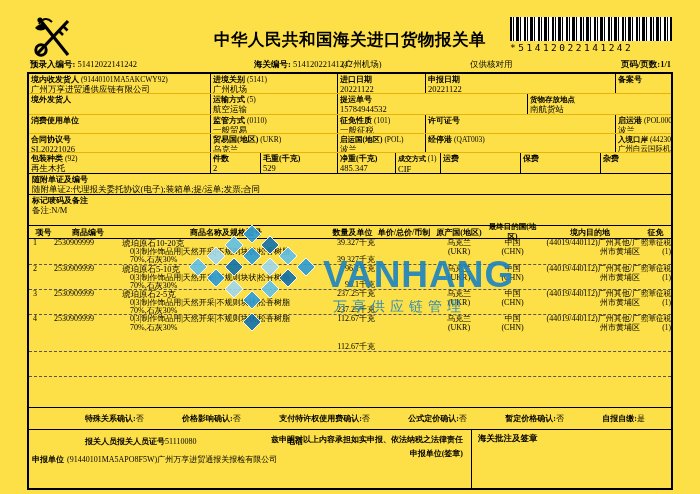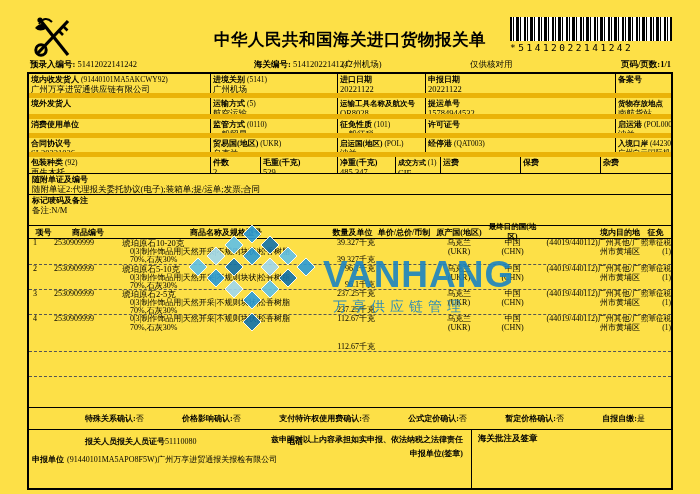--- a/index.html
+++ b/index.html
@@ -14,21 +14,21 @@
            font-size:16.5px; font-weight:bold; letter-spacing:0.5px; }
   .barcode { position:absolute; right:28px; top:17px; width:162px; }
   .bars { height:24px;
     background:repeating-linear-gradient(90deg,#000 0 2px,#fff 2px 3px,#000 3px 4px,#fff 4px 6px,#000 6px 9px,#fff 9px 10px,#000 10px 11px,#fff 11px 14px); }
   .barcode .num { font-family:"DejaVu Sans Mono",monospace; font-size:9.5px; letter-spacing:2.5px; margin-top:1px; white-space:nowrap; }
   .subhdr { position:absolute; left:28px; right:27px; top:59px; height:12px; font-size:8.5px; }
   .subhdr .it { position:absolute; white-space:nowrap; }
   .b { font-weight:bold; }
   
   .form { position:absolute; left:27px; top:72px; width:646px; height:418px; border:2px solid #000; background:transparent; }
-  .frow { display:flex; border-top:5px solid #eab308; }
+  .frow { display:flex; border-top:1px solid #eab308; }
   .frow.first { border-top:none; }
   .cell { border-left:1px solid #000; padding:1px 2px 0 2px; overflow:hidden; }
   .cell.firstc { border-left:none; }
   .lbl { font-weight:bold; font-size:8px; line-height:9px; white-space:nowrap; }
   .code { font-weight:normal; font-size:7.5px; }
   .val { font-size:8.5px; line-height:10px; white-space:nowrap; }
   .h19 { height:19px; } .h21 { height:21px; }
   .w1 { width:181px; } .w2 { width:127px; } .w3 { width:88px; } .w4 { width:190px; } .w5 { width:56px; }
   .p1 { width:181px; } .p2 { width:50px; } .p3 { width:77px; } .p4 { width:58px; }
   .p5 { width:45px; } .p6 { width:80px; } .p7 { width:80px; } .p8 { width:71px; }
@@ -129,24 +129,20 @@
 
     <div class="frow h21">
       <div class="cell firstc w1">
         <div class="lbl">境外发货人</div>
         <div class="val"></div>
       </div>
       <div class="cell w2">
         <div class="lbl"><span>运输方式</span> <span class="code">(5)</span></div>
         <div class="val">航空运输</div>
       </div>
-      <div class="cell w3">
-        <div class="lbl" style="font-size:7.5px">运输工具名称及航次号</div>
-        <div class="val">QR8028</div>
-      </div>
       <div class="cell w4">
         <div class="lbl">提运单号</div>
         <div class="val">15784944532</div>
       </div>
       <div class="cell w5">
         <div class="lbl" style="font-size:7.5px">货物存放地点</div>
         <div class="val">南航货站</div>
       </div>
     </div>
 
@@ -241,21 +237,21 @@
     </div>
 
     <div class="g-hdr">
       <div class="c-no">项号</div>
       <div class="c-code">商品编号</div>
       <div class="c-name">商品名称及规格型号</div>
       <div class="c-qty" style="display:block;text-align:center">数量及单位</div>
       <div class="c-price">单价/总价/币制</div>
       <div class="c-orig">原产国(地区)</div>
       <div class="c-destc" style="font-size:7.5px">最终目的国(地区)</div>
-      <div class="c-dest" style="text-align:right">境内目的地</div>
+      <div class="c-dest" style="text-align:center">境内目的地</div>
       <div class="c-duty" style="display:block;text-align:center;font-size:8px">征免</div>
     </div>
 
     <div class="g-row r25">
       <div class="c-no">1</div>
       <div class="c-code">2530909999</div>
       <div class="c-name">
         <div class="nm">琥珀原石10-20克</div>
         <div class="sp">0|3|制作饰品用|天然开采|不规则块状|松香树脂</div>
         <div class="sp">70%,石灰30%</div>

